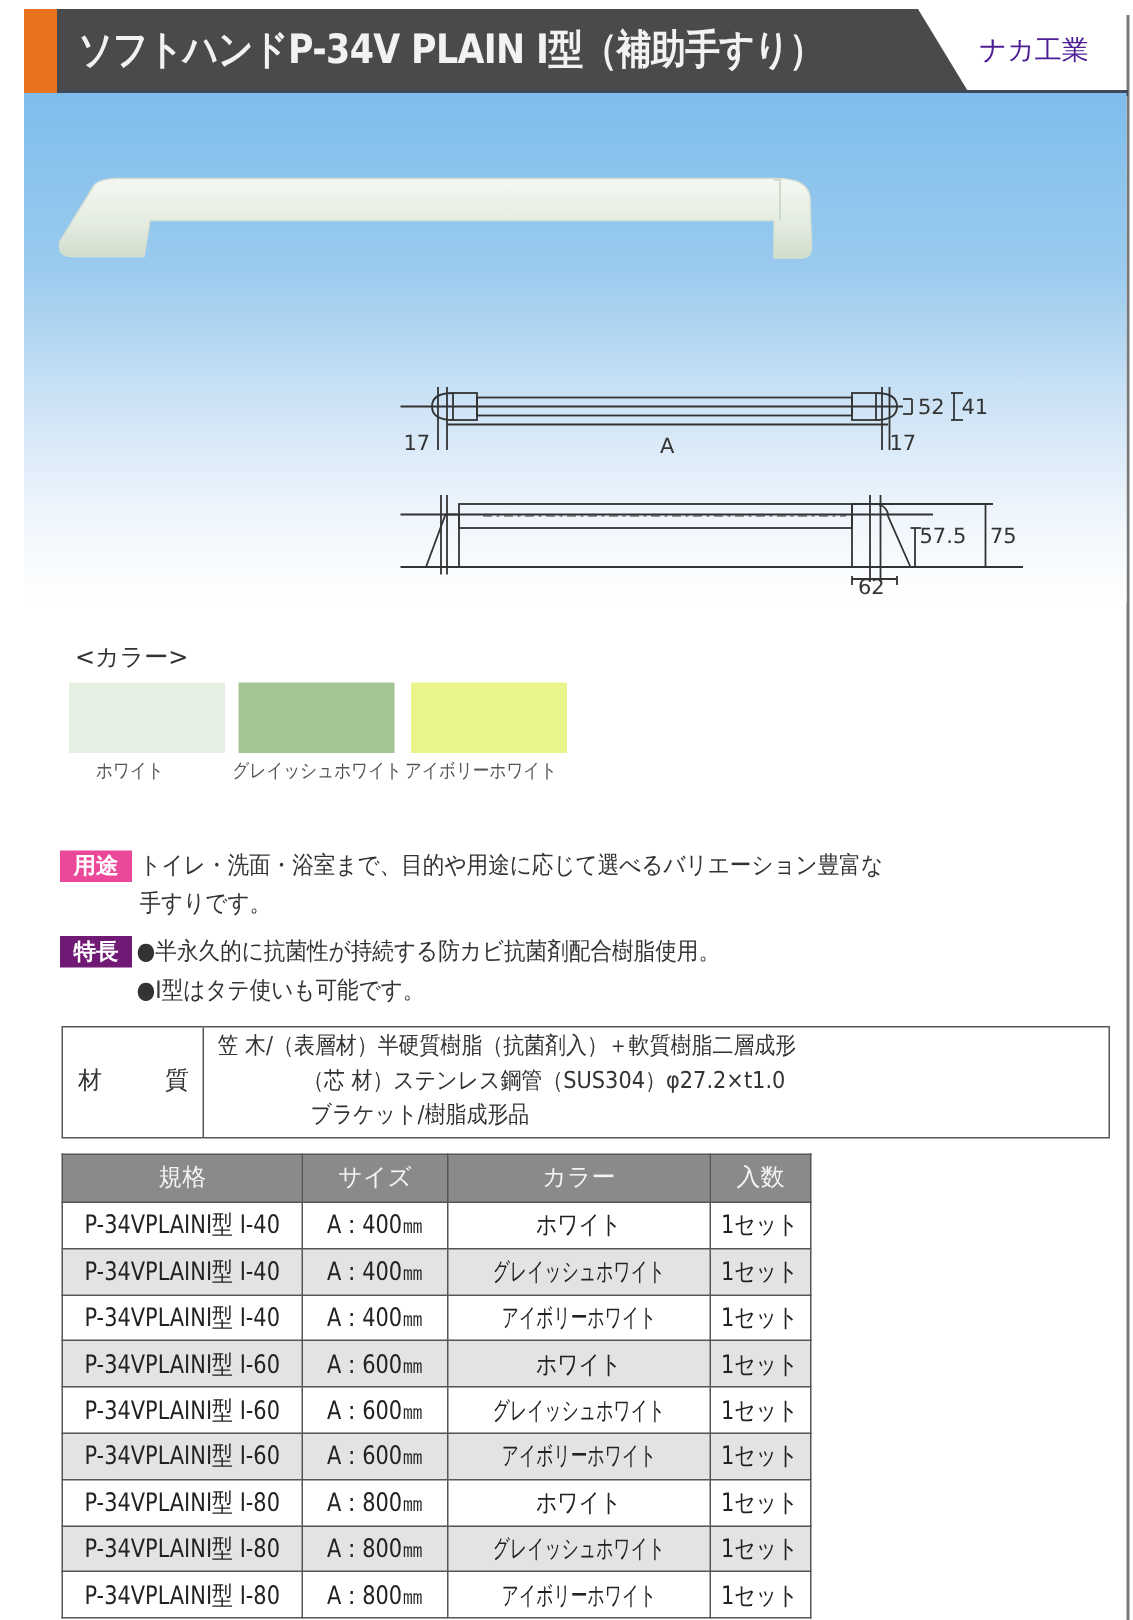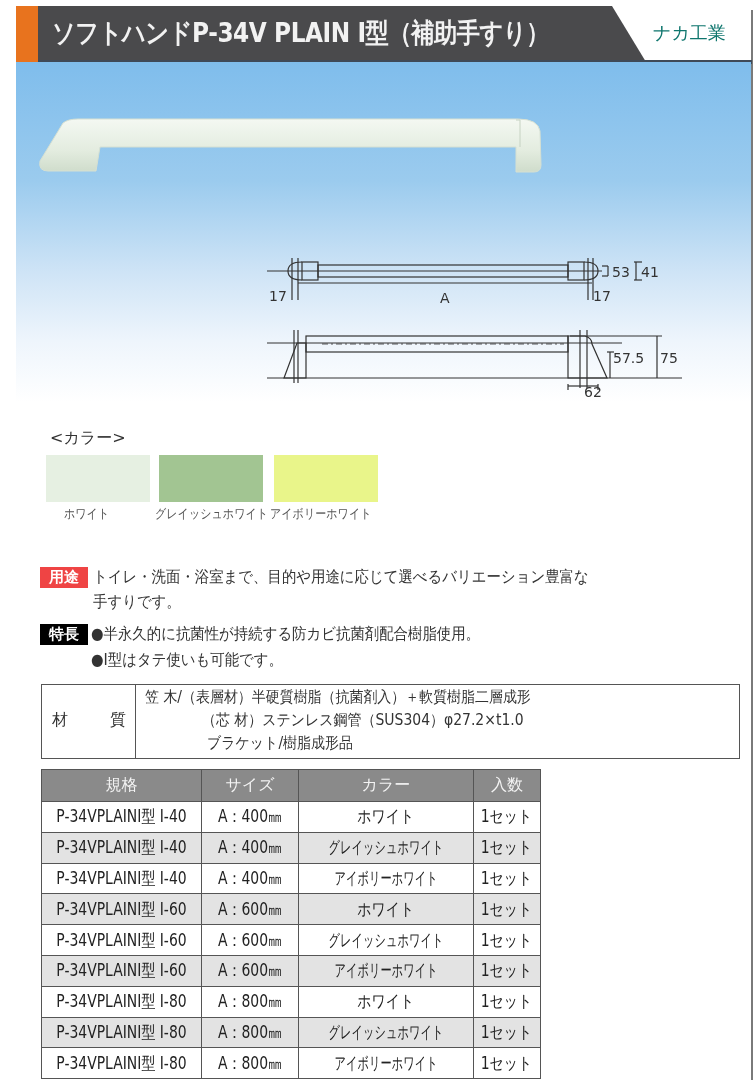--- a/index.html
+++ b/index.html
@@ -8,41 +8,41 @@
 
   .right-rule { position: absolute; left: 751px; top: 10px; width: 2px; height: 1070px; background: #7a7a7a; }
 
   
   .header { position: absolute; left: 16px; top: 6px; width: 614px; height: 58px; }
   .header .orange { position: absolute; left: 0; top: 0; width: 22px; height: 56px; background: #e8731e; }
   .header .dark { position: absolute; left: 22px; top: 0; width: 608px; height: 56px; background: #4a4a4c;
     clip-path: polygon(0 0, 574px 0, 608px 56px, 0 56px); }
   .header .title { position: absolute; left: 36px; top: 9px; font-family: "DejaVu Sans", sans-serif; font-weight: bold;
     font-size: 27px; color: #f2f2f2; letter-spacing: -0.5px; white-space: nowrap; transform: scaleX(0.86); transform-origin: left center; }
-  .header .brand { position: absolute; left: 637px; top: 15px; font-size: 18px; color: #0f766e; white-space: nowrap; }
+  .header .brand { position: absolute; left: 637px; top: 15px; font-size: 18px; color: #4c1d95; white-space: nowrap; }
   .header .underline { position: absolute; left: 22px; top: 54px; width: 714px; height: 4px; background: #3f4a58; }
 
   
   .hero { position: absolute; left: 16px; top: 62px; width: 735px; height: 340px;
     background: linear-gradient(180deg, #7fbdec 0%, #9bcbee 35%, #cfe4f6 62%, #eef5fc 82%, #ffffff 100%); }
   .handrail { position: absolute; left: 22px; top: 55px; }
 
   
   .drawing { position: absolute; left: 262px; top: 248px; }
   .dim-label { position: absolute; font-family: "DejaVu Sans", sans-serif; font-size: 14px; color: #333; }
 
   
   .color-heading { position: absolute; left: 50px; top: 428px; font-size: 16px; color: #333; }
   .swatch { position: absolute; top: 455px; width: 104px; height: 47px; }
   .swatch-label { position: absolute; top: 505px; font-size: 13px; color: #555; white-space: nowrap; transform: scaleX(0.85); transform-origin: left center; }
 
   
   .tag { position: absolute; width: 48px; height: 21px; color: #fff; font-weight: bold; font-size: 15px; text-align: center; line-height: 21px; }
-  .tag.green { background: #ef4444; }
-  .tag.orange { background: #000000; }
+  .tag.green { background: #ec4899; }
+  .tag.orange { background: #701a75; }
   .para { position: absolute; font-size: 16px; color: #333; white-space: nowrap; transform: scaleX(0.9); transform-origin: left center; }
 
   
   .mat-table { position: absolute; left: 41px; top: 684px; width: 699px; height: 75px; border: 1.5px solid #555; }
   .mat-table .head { position: absolute; left: 0; top: 0; width: 94px; height: 100%; border-right: 1.5px solid #555; }
   .mat-table .head span { position: absolute; top: 25px; font-size: 16px; color: #333; }
   .mat-line { position: absolute; font-size: 15.5px; color: #333; white-space: nowrap; transform: scaleX(0.9); transform-origin: left center; }
 
   
   .spec { position: absolute; left: 41px; top: 769px; border-collapse: collapse; }
@@ -120,25 +120,25 @@
       <line x1="345" y1="104" x2="352" y2="104"></line>
       <line x1="395" y1="88" x2="395" y2="130"></line>
     </g>
     <g stroke="#333" stroke-width="0.8" stroke-dasharray="6 3 2 3" fill="none">
       <line x1="60" y1="96" x2="302" y2="96"></line>
     </g>
   </svg>
   <span class="dim-label" style="left:7px;top:40px;">17</span>
   <span class="dim-label" style="left:178px;top:42px;">A</span>
   <span class="dim-label" style="left:331px;top:40px;">17</span>
-  <span class="dim-label" style="left:350px;top:16px;">53</span>
+  <span class="dim-label" style="left:350px;top:16px;">52</span>
   <span class="dim-label" style="left:379px;top:16px;text-align:right;">41</span>
   <span class="dim-label" style="left:351px;top:102px;">57.5</span>
   <span class="dim-label" style="left:398px;top:102px;">75</span>
-  <span class="dim-label" style="left:322px;top:136px;">62</span>
+  <span class="dim-label" style="left:310px;top:136px;">62</span>
 </div>
 
 <div class="color-heading">&lt;カラー&gt;</div>
 <div class="swatch" style="left:46px;background:#e6f0e2;"></div>
 <div class="swatch" style="left:159px;background:#a2c592;"></div>
 <div class="swatch" style="left:274px;background:#e9f58a;"></div>
 <div class="swatch-label" style="left:64px;">ホワイト</div>
 <div class="swatch-label" style="left:155px;">グレイッシュホワイト</div>
 <div class="swatch-label" style="left:270px;">アイボリーホワイト</div>
 

